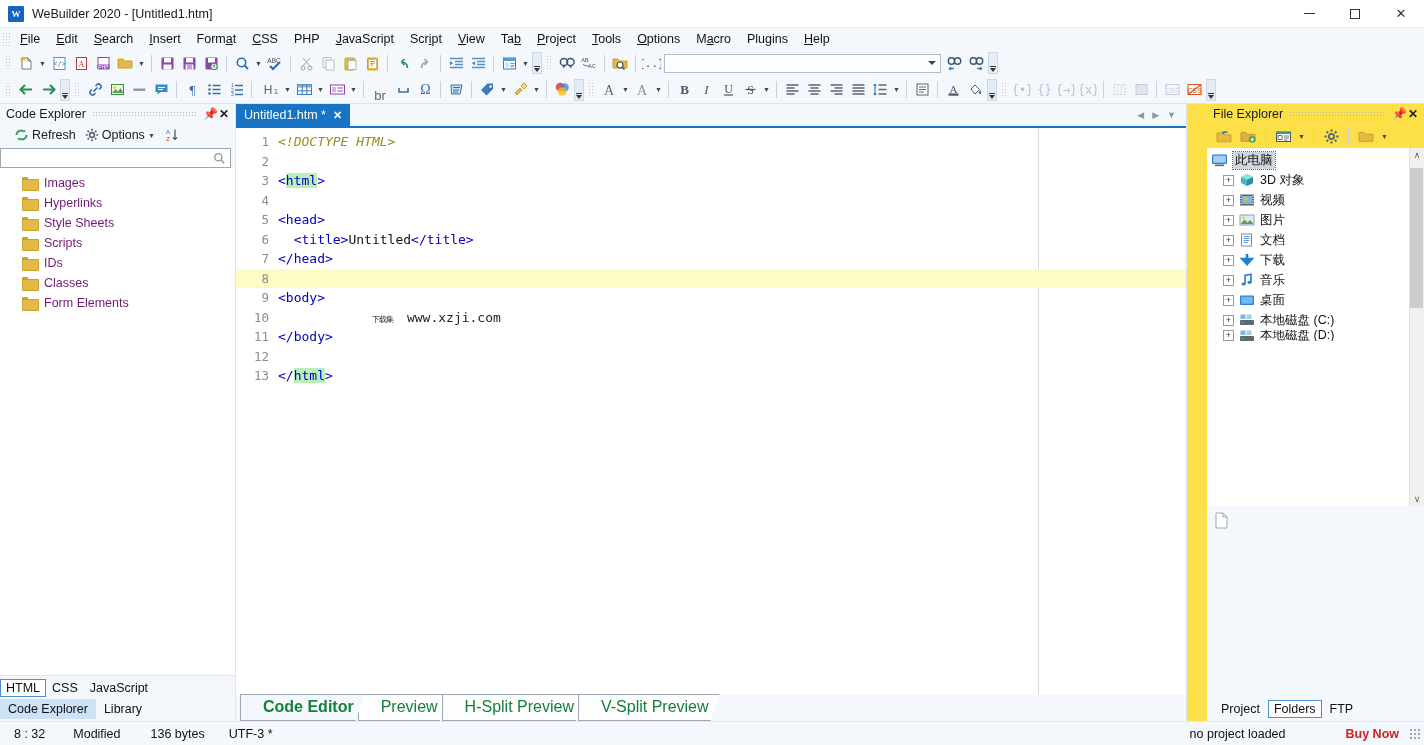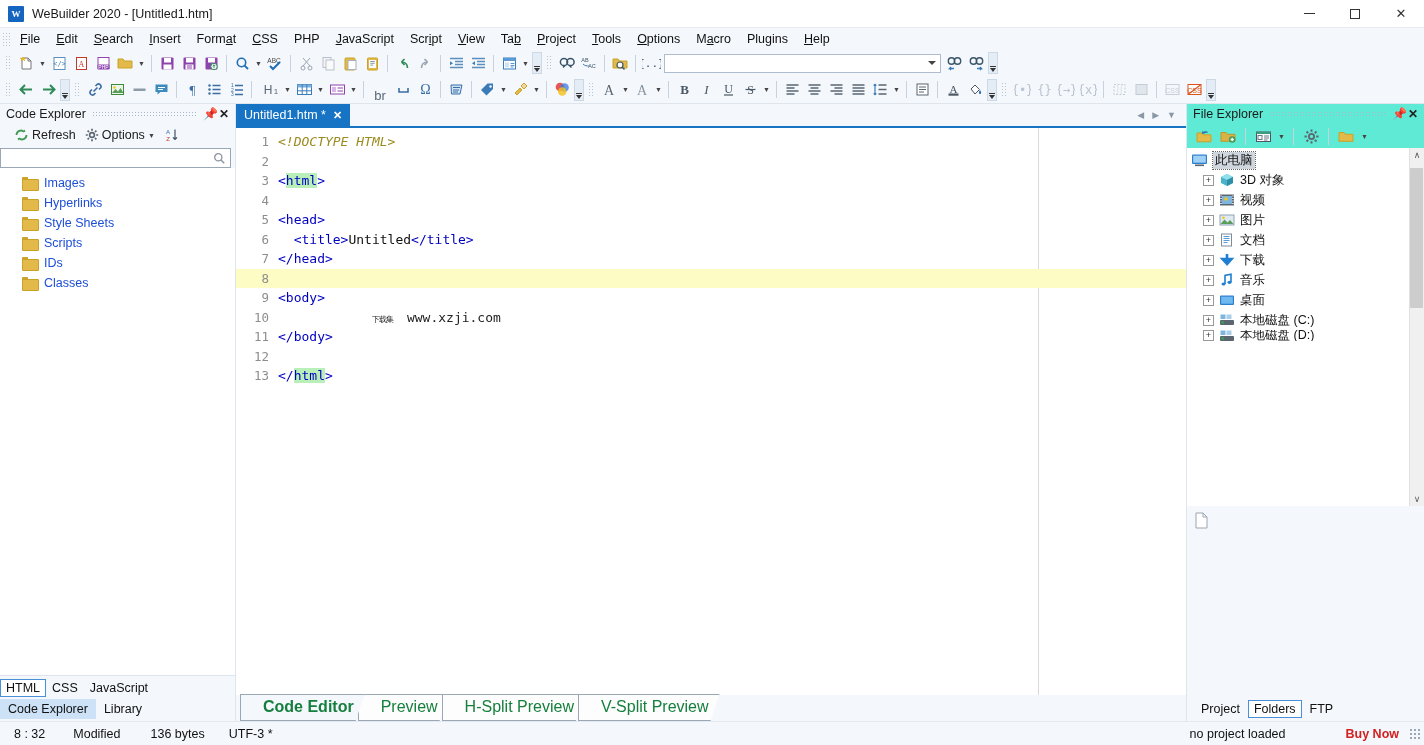--- a/index.html
+++ b/index.html
@@ -75,21 +75,21 @@
     font-size:12.5px;color:#1a1a1a; }
   .panel-head .dots { flex:1; height:6px; margin:0 6px;
     background-image:radial-gradient(#aab8c8 0.7px, transparent 0.8px);
     background-size:3px 3px; }
   .panel-head .pin, .panel-head .xc { width:14px;text-align:center;font-size:12px;color:#222;font-weight:bold; }
   .ce-toolbar { height:22px;flex:0 0 22px;display:flex;align-items:center;padding-left:4px;gap:3px;font-size:12.5px;margin-left:7px; }
   .ce-toolbar .it { display:flex;align-items:center;gap:3px;padding:1px 3px; }
   .ce-search { margin:2px 4px 0 0; height:20px;flex:0 0 20px;background:#fff;border:1px solid #9aa7b5;
     display:flex;align-items:center;justify-content:flex-end;padding-right:4px; }
   .ce-tree { flex:1 1 auto; background:#fff; border-top:1px solid #fff; overflow:hidden; padding-top:4px; }
-  .ce-node { height:20px;display:flex;align-items:center;padding-left:22px;font-size:12.5px;color:#1d4ed8; }
+  .ce-node { height:20px;display:flex;align-items:center;padding-left:22px;font-size:12.5px;color:#701a75; }
   .folder-ico { width:15px;height:12px;margin-right:7px;flex:0 0 15px;position:relative; }
   .folder-ico:before{content:"";position:absolute;left:0;top:0;width:6px;height:3px;background:#c9a227;border-radius:1px 1px 0 0;}
   .folder-ico:after{content:"";position:absolute;left:0;top:2px;width:15px;height:10px;background:#e3b94a;border-radius:1px;border:1px solid #c9a227;}
   .left-tabs { flex:0 0 22px;height:22px;display:flex;align-items:flex-end;background:#f4f7fb;border-top:1px solid #dfe5ec; }
   .ltab { padding:2px 6px;font-size:12.5px;color:#111; }
   .ltab.sel { background:#fff;border:1px solid #4a90d9;padding:1px 5px; }
   .bot-tabs { flex:0 0 24px;height:24px;display:flex;align-items:center;background:#f4f7fb; }
   .btab { padding:3px 8px;font-size:12.5px;color:#111; }
   .btab.sel { background:#cde2f7; }
 
@@ -114,21 +114,21 @@
   .k-text { color:#111; }
   .wm { color:#222; }
   .wm .cn { font-size:8px;font-family:"DejaVu Sans",sans-serif;letter-spacing:-1px; }
   .view-tabs { height:26px;flex:0 0 26px;display:flex;align-items:flex-end;background:#f4f7fb;padding-left:4px; }
   .vtab { font-size:16px;color:#15803d;padding:3px 10px 4px 22px;background:#fdfdfd;border:1px solid #9aa7b5;
     margin-right:-7px;position:relative;
     clip-path:polygon(0 0, 100% 0, calc(100% - 9px) 100%, 0 100%); }
   .vtab.sel { font-weight:bold;background:#f4f7fb;border-color:#9aa7b5;z-index:5; }
 
   
-  .right { width:238px;flex:0 0 238px;display:flex;flex-direction:column;background:#5eead4;border-left:1px solid #dfe5ec; }
+  .right { width:238px;flex:0 0 238px;display:flex;flex-direction:column;background:#fde047;border-left:1px solid #dfe5ec;padding-left:20px; }
   .fe-toolbar { height:24px;flex:0 0 24px;display:flex;align-items:center;padding-left:6px;gap:2px; }
   .fe-tree { flex:1 1 auto;background:#fff;display:flex;min-height:0;position:relative;overflow:hidden; }
   .fe-list { flex:1 1 auto;padding-top:2px;overflow:hidden; }
   .fe-node { height:20px;display:flex;align-items:center;font-size:12.5px;color:#111;padding-left:4px; }
   .exp { width:11px;height:11px;border:1px solid #999;background:#fff;margin-right:4px;flex:0 0 11px;
     display:flex;align-items:center;justify-content:center;font-size:9px;line-height:9px;color:#333; }
   .fe-ico { width:17px;height:15px;margin-right:5px;flex:0 0 17px;display:flex;align-items:center;justify-content:center; }
   .fe-label.sel { background:#cfd6dd;outline:1px dotted #666; padding:0 2px; }
   .fe-scroll { width:15px;flex:0 0 15px;background:#f0f0f0;border-left:1px solid #e0e0e0;
     display:flex;flex-direction:column;align-items:center;justify-content:space-between;padding:2px 0;font-size:9px;color:#606060; }
@@ -778,20 +778,24 @@
           <span>Scripts</span>
         </div>
         <div class="ce-node">
           <span class="folder-ico"></span>
           <span>IDs</span>
         </div>
         <div class="ce-node">
           <span class="folder-ico"></span>
           <span>Classes</span>
         </div>
+        <div class="ce-node">
+          <span class="folder-ico"></span>
+          <span>Form Elements</span>
+        </div>
       </div>
 
       <div class="left-tabs">
         <div class="ltab sel">HTML</div>
         <div class="ltab">CSS</div>
         <div class="ltab">JavaScript</div>
       </div>
 
       <div class="bot-tabs">
         <div class="btab sel">Code Explorer</div>

